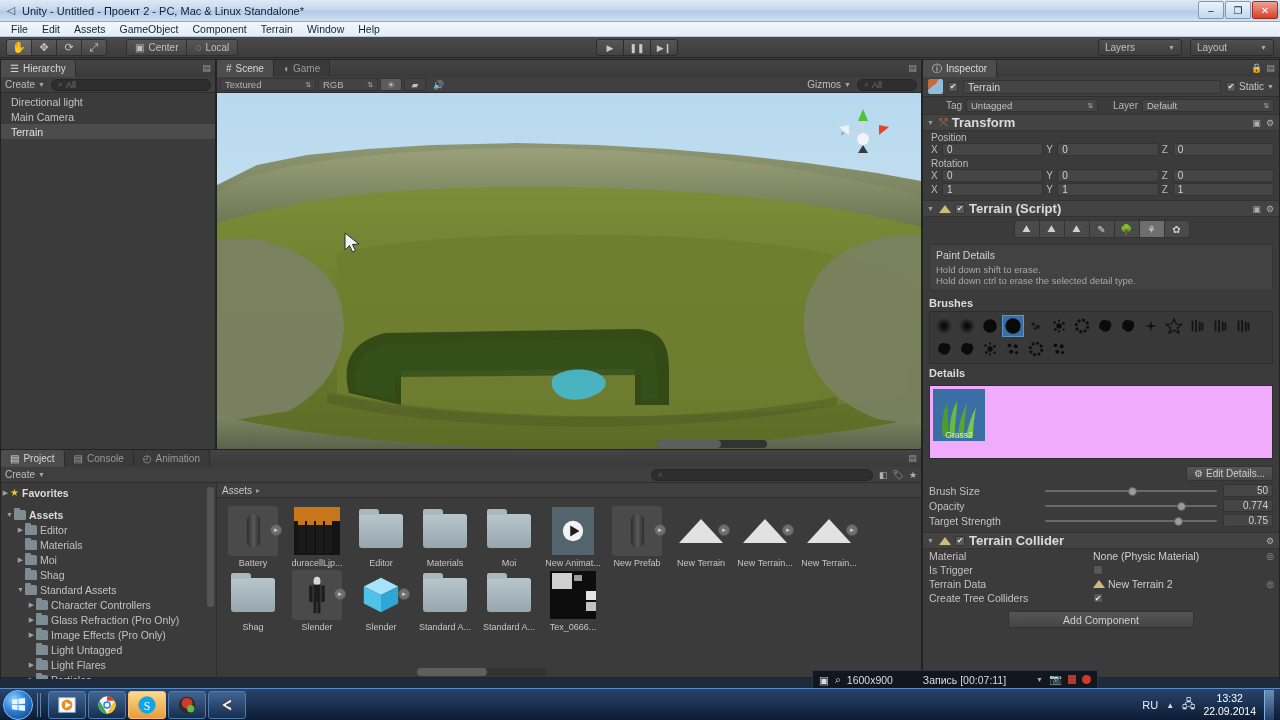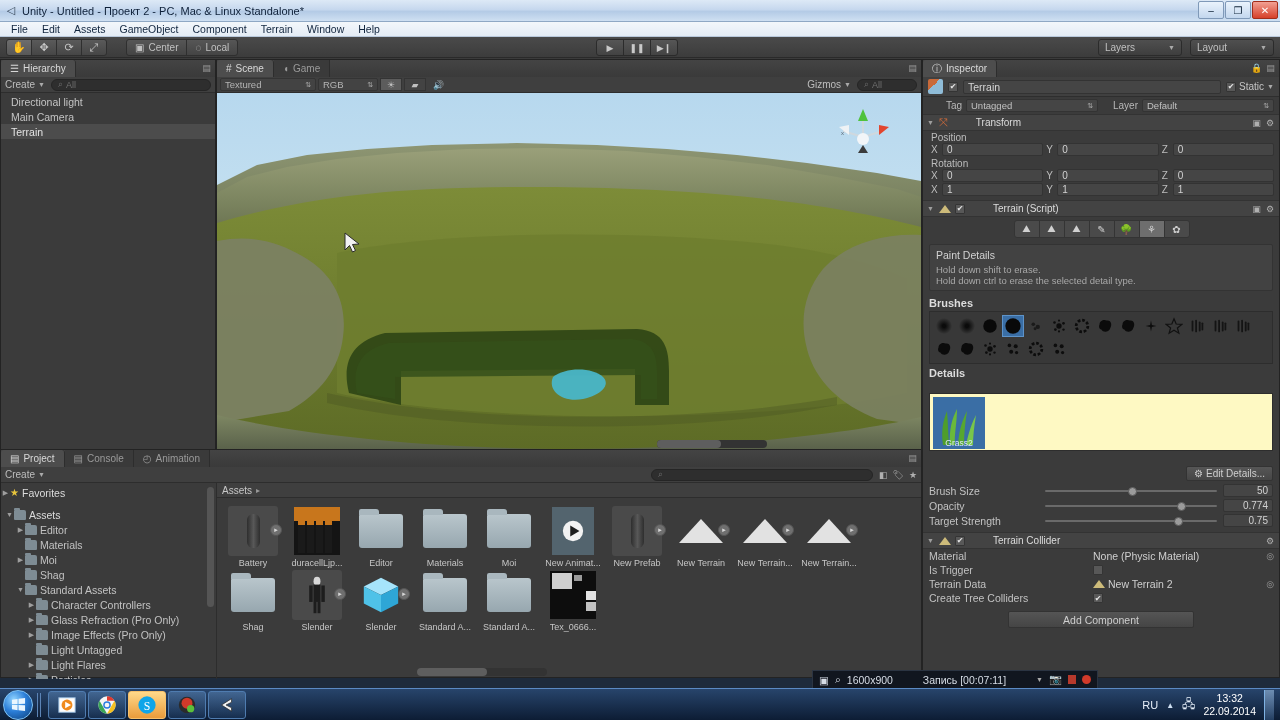--- a/index.html
+++ b/index.html
@@ -157,21 +157,21 @@
   .tw { width: 9px; text-align: center; font-size: 7px; color: #9e9e9e; flex: none; }
   .folder-ic {
     width: 12px; height: 10px; margin-right: 3px; flex: none;
     background: #7e8c94; border-radius: 1px 2px 1px 1px; position: relative;
   }
   .folder-ic::before {
     content: ''; position: absolute; top: -2px; left: 0; width: 6px; height: 2px;
     background: #7e8c94; border-radius: 1px 1px 0 0;
   }
   .star-ic { color: #e8c53c; margin-right: 3px; font-size: 10px; }
-  .bold { font-weight: normal; color: #dcdcdc; }
+  .bold { font-weight: bold; color: #dcdcdc; }
 
   .assets-head {
     height: 15px; background: #3f3f3f; border-bottom: 1px solid #2d2d2d;
     display: flex; align-items: center; padding-left: 5px; font-size: 10px; color: #c8c8c8; gap: 4px;
   }
   .assets-grid {
     display: flex; flex-wrap: wrap; align-content: flex-start;
     padding: 8px 4px 0 10px; gap: 2px 12px;
   }
   .asset {
@@ -225,21 +225,21 @@
   .ddfield {
     height: 13px; background: #454545; border: 1px solid #333; border-radius: 2px;
     display: flex; align-items: center; justify-content: space-between;
     padding: 0 4px; font-size: 9.5px; color: #c2c2c2;
   }
   .comp-head {
     height: 17px; display: flex; align-items: center; gap: 4px; padding: 0 4px;
     background: #434343; border-top: 1px solid #333; border-bottom: 1px solid #333;
     position: relative;
   }
-  .comp-title { font-size: 10px; font-weight: normal; color: #dcdcdc; margin-left: 24px; }
+  .comp-title { font-size: 13px; font-weight: bold; color: #dcdcdc; }
   .comp-icons { position: absolute; right: 5px; display: flex; gap: 5px; color: #b0b0b0; font-size: 9px; }
   .fold { font-size: 7px; color: #9e9e9e; width: 8px; }
   .vec-label { font-size: 10px; color: #bdbdbd; padding: 1px 0 0 8px; }
   .vec-row { display: flex; align-items: center; gap: 3px; padding: 0 5px 1px 8px; }
   .vec-cell { display: flex; align-items: center; gap: 3px; flex: 1; }
   .vec-ax { font-size: 10px; color: #bdbdbd; width: 8px; }
   .numfield {
     flex: 1; height: 13px; background: #454545; border: 1px solid #333; border-radius: 2px;
     display: flex; align-items: center; padding: 0 4px; font-size: 10px; color: #d2d2d2;
   }
@@ -262,21 +262,21 @@
   .brush-grid {
     margin: 0 6px; padding: 3px; background: #383838; border: 1px solid #2d2d2d;
     display: flex; flex-wrap: wrap; gap: 1px;
   }
   .brush {
     width: 22px; height: 22px; display: flex; align-items: center; justify-content: center;
     border: 1px solid transparent;
   }
   .brush.sel { background: #3a6ea5; border-color: #5d93c9; }
   .detail-box {
-    margin: 12px 6px; background: #fef9c3; border: 1px solid #2d2d2d; height: 58px;
+    margin: 4px 6px; background: #f0abfc; border: 1px solid #2d2d2d; height: 74px;
     padding: 3px; display: flex; gap: 4px;
   }
   .detail-item {
     width: 52px; height: 52px; background: #3a6ea5; position: relative;
     display: flex; align-items: flex-end; justify-content: center;
   }
   .detail-cap { font-size: 8.5px; color: #dbe8f5; padding-bottom: 1px; }
   .edit-row { display: flex; justify-content: flex-end; padding: 3px 6px 2px 0; }
   .edit-btn {
     height: 15px; padding: 0 7px; background: linear-gradient(180deg,#565656,#464646);

